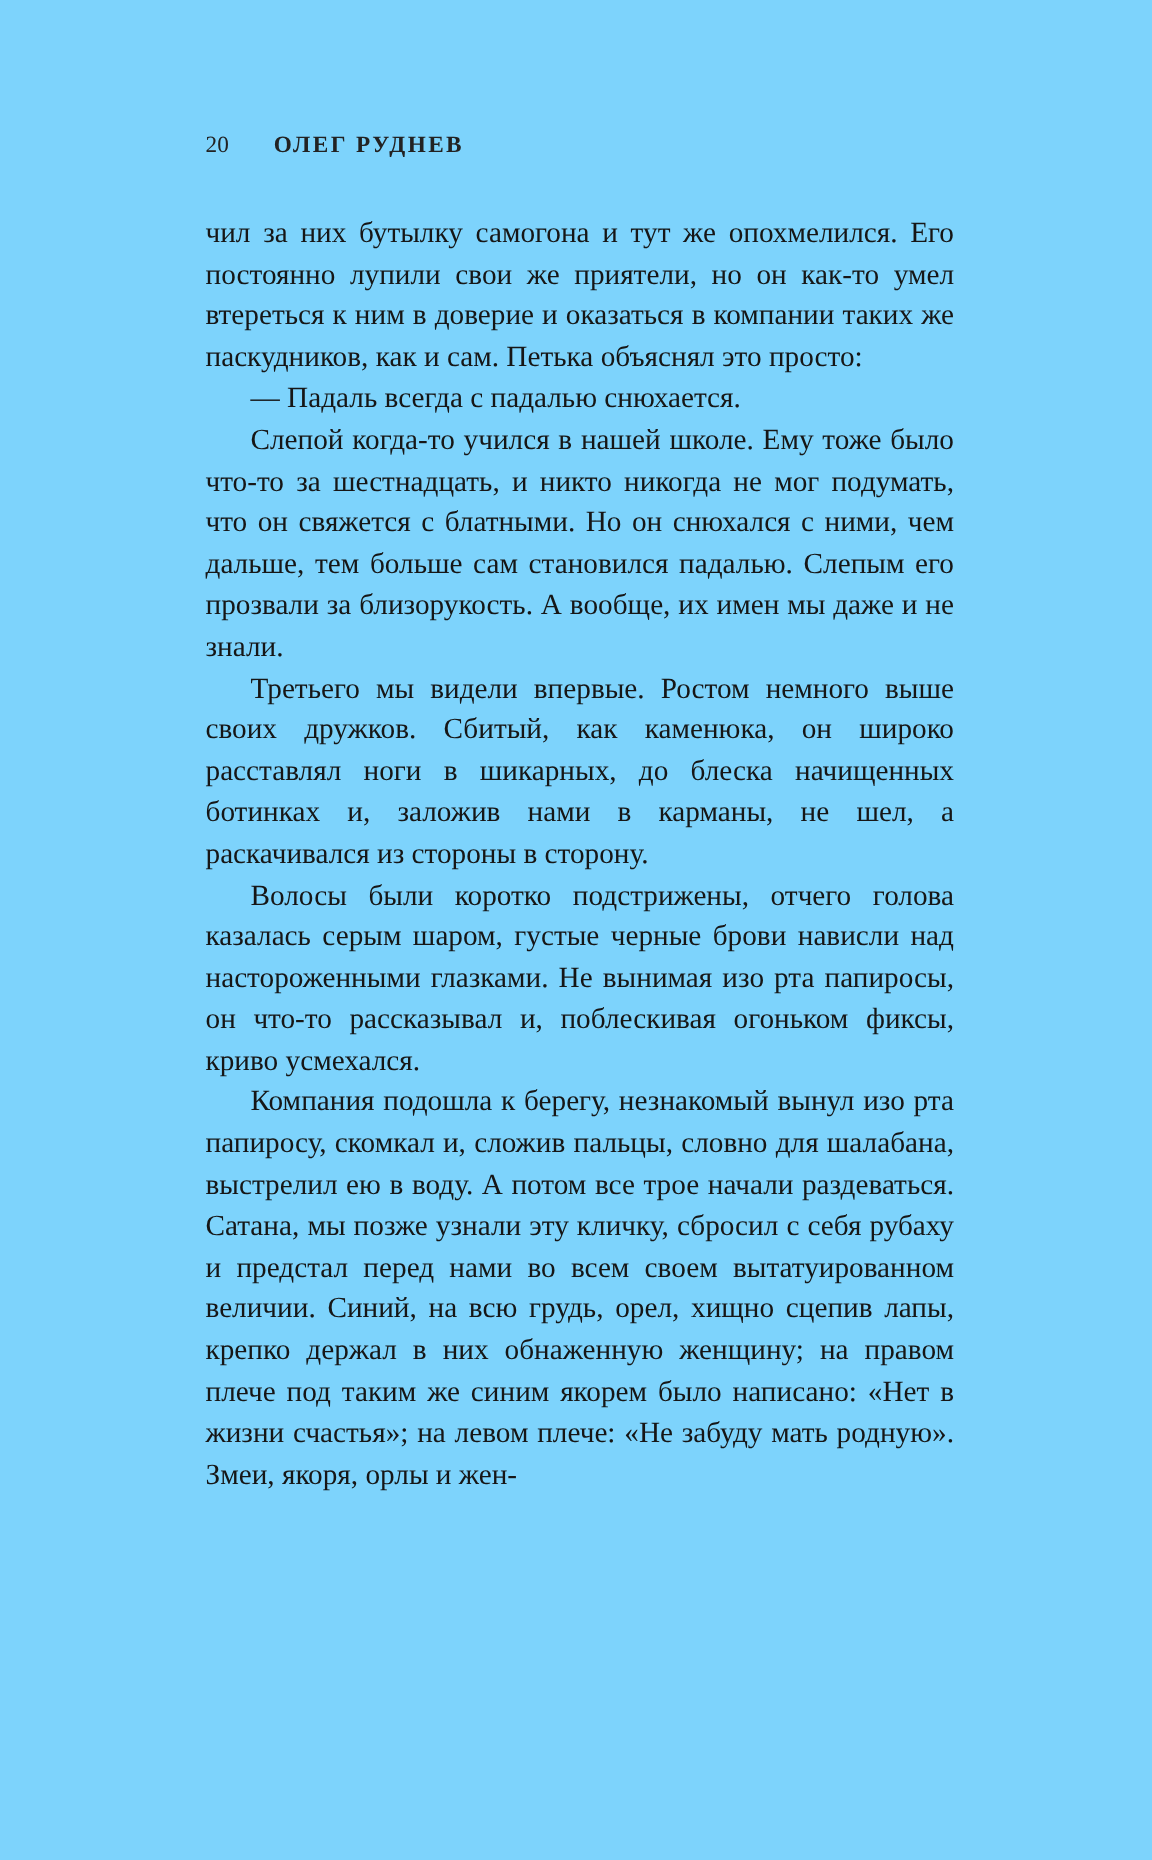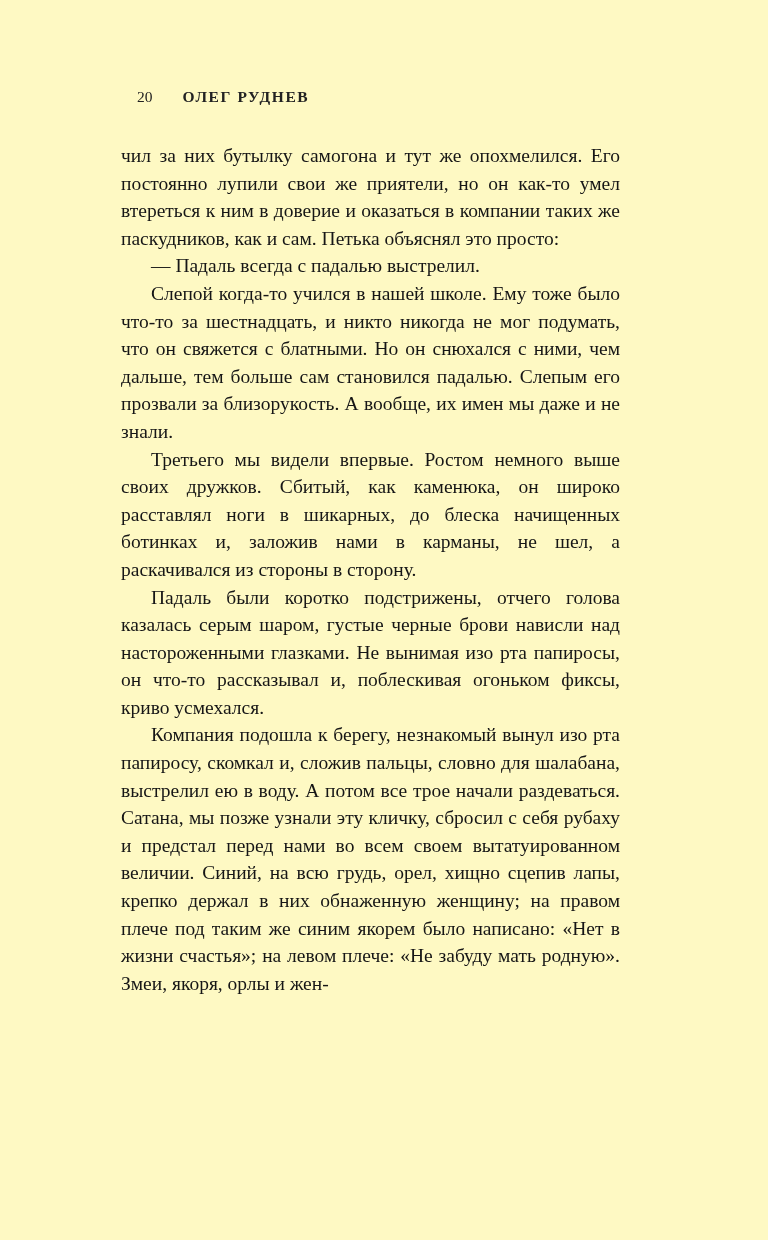--- a/index.html
+++ b/index.html
@@ -5,21 +5,21 @@
   html, body {
     margin: 0;
     padding: 0;
     background: #e9e9e9;
   }
   .page {
     position: relative;
     width: 768px;
     height: 1240px;
     margin: 0 auto;
-    background: #fef9c3;
+    background: #7dd3fc;
     color: #1b1b1b;
     font-family: "Liberation Serif", "DejaVu Serif", serif;
     overflow: hidden;
     box-sizing: border-box;
   }
   .running-head {
     position: absolute;
     top: 88px;
     left: 137px;
     right: 133px;
@@ -35,21 +35,21 @@
     letter-spacing: 0;
   }
   .running-head .author {
     text-transform: uppercase;
     letter-spacing: 1.6px;
     font-weight: bold;
   }
   .text-block {
     position: absolute;
     top: 142px;
-    left: 121px;
+    left: 137px;
     width: 499px;
     font-size: 19.5px;
     line-height: 27.6px;
     text-align: justify;
     color: #161616;
   }
   .text-block p {
     margin: 0;
     padding: 0;
     text-indent: 30px;
@@ -63,20 +63,20 @@
 
 <div class="page">
 
   <header class="running-head">
     <span class="page-num">20</span>
     <span class="author">ОЛЕГ РУДНЕВ</span>
   </header>
 
   <main class="text-block">
     <p class="no-indent">чил за них бутылку самогона и тут же опохмелился. Его постоянно лупили свои же приятели, но он как-то умел втереться к ним в доверие и оказаться в компании таких же паскудников, как и сам. Петька объяснял это просто:</p>
-    <p>— Падаль всегда с падалью выстрелил.</p>
+    <p>— Падаль всегда с падалью снюхается.</p>
     <p>Слепой когда-то учился в нашей школе. Ему тоже было что-то за шестнадцать, и никто никогда не мог подумать, что он свяжется с блатными. Но он снюхался с ними, чем дальше, тем больше сам становился падалью. Слепым его прозвали за близорукость. А вообще, их имен мы даже и не знали.</p>
     <p>Третьего мы видели впервые. Ростом немного выше своих дружков. Сбитый, как каменюка, он широко расставлял ноги в шикарных, до блеска начищенных ботинках и, заложив нами в карманы, не шел, а раскачивался из стороны в сторону.</p>
-    <p>Падаль были коротко подстрижены, отчего голова казалась серым шаром, густые черные брови нависли над настороженными глазками. Не вынимая изо рта папиросы, он что-то рассказывал и, поблескивая огоньком фиксы, криво усмехался.</p>
+    <p>Волосы были коротко подстрижены, отчего голова казалась серым шаром, густые черные брови нависли над настороженными глазками. Не вынимая изо рта папиросы, он что-то рассказывал и, поблескивая огоньком фиксы, криво усмехался.</p>
     <p>Компания подошла к берегу, незнакомый вынул изо рта папиросу, скомкал и, сложив пальцы, словно для шалабана, выстрелил ею в воду. А потом все трое начали раздеваться. Сатана, мы позже узнали эту кличку, сбросил с себя рубаху и предстал перед нами во всем своем вытатуированном величии. Синий, на всю грудь, орел, хищно сцепив лапы, крепко держал в них обнаженную женщину; на правом плече под таким же синим якорем было написано: «Нет в жизни счастья»; на левом плече: «Не забуду мать родную». Змеи, якоря, орлы и жен-</p>
   </main>
 
 </div>
 
 </body></html>

